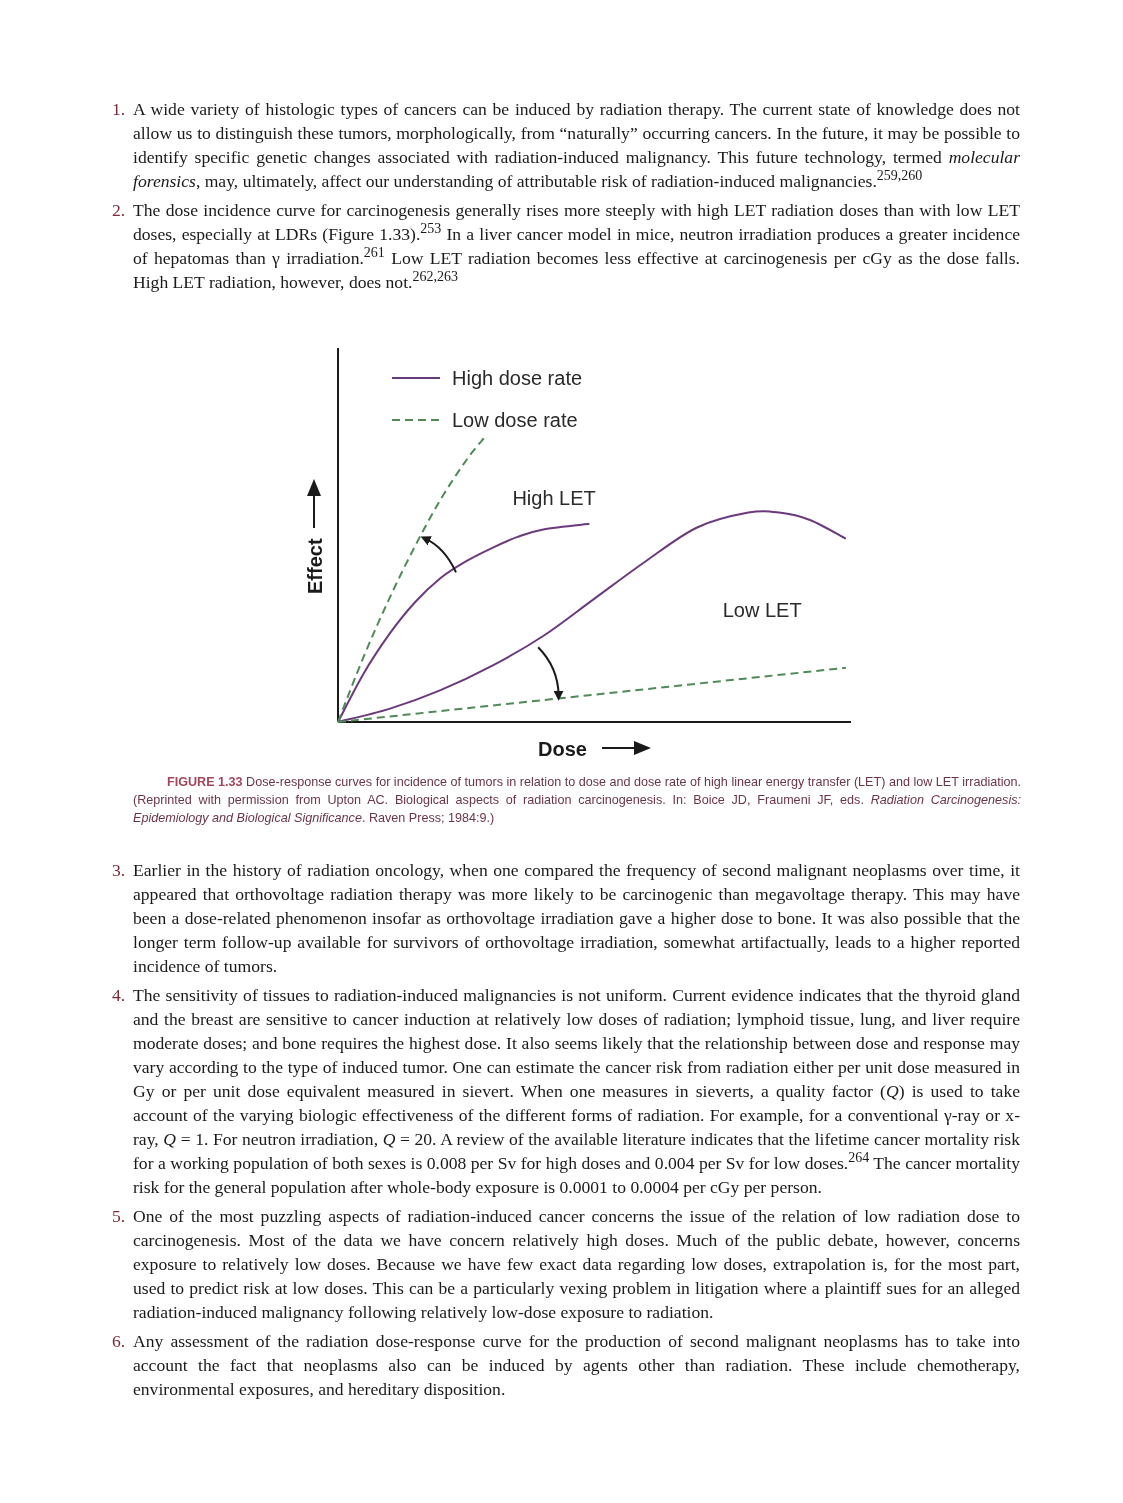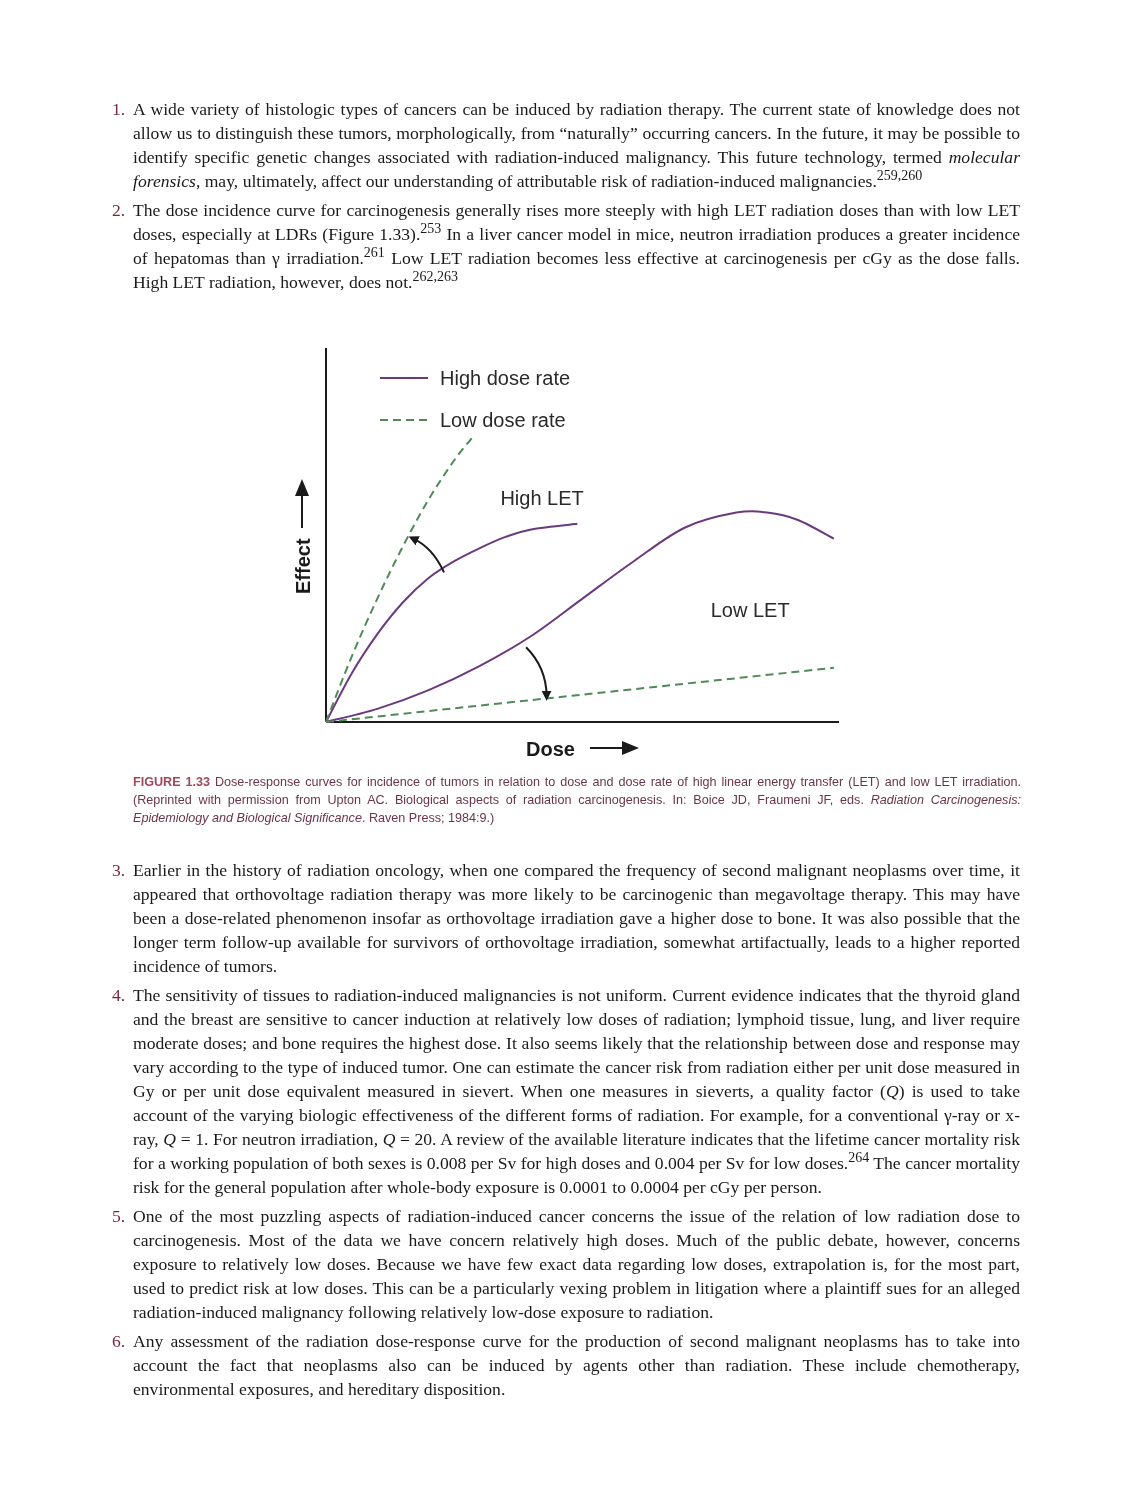--- a/index.html
+++ b/index.html
@@ -4,24 +4,24 @@
 <style>
   html, body { margin: 0; padding: 0; background: #ffffff; }
   body { width: 1123px; height: 1503px; position: relative; overflow: hidden; color: #1a1a1a; }
   .list { position: absolute; left: 112px; width: 908px; font-family: "Liberation Serif", serif; font-size: 17.6px; line-height: 24px; text-align: justify; }
   .item { position: relative; padding-left: 21px; margin: 0; }
   .item .num { position: absolute; left: 0; top: 0; color: #7a2a3a; }
   .item + .item { margin-top: 5px; }
   sup { font-size: 14px; line-height: 0; vertical-align: 7px; }
   .list-a { top: 97px; }
   .list-b { top: 858px; }
-  .figure { position: absolute; left: 278px; top: 340px; width: 580px; height: 430px; }
+  .figure { position: absolute; left: 290px; top: 340px; width: 580px; height: 430px; }
   .figure svg { width: 580px; height: 430px; display: block; }
   .caption { position: absolute; left: 133px; top: 773px; width: 888px; font-family: "Liberation Sans", sans-serif; font-size: 12.6px; line-height: 18px; color: #6b3548; text-align: justify; }
-  .caption .lbl { font-weight: bold; color: #a0465a; }
+  .caption .lbl { font-weight: bold; color: #a0465a; margin-left: 34px; }
   .caption i { font-style: italic; }
   .svgtext { font-family: "Liberation Sans", sans-serif; }
 </style>
 </head>
 <body>
 
 <div class="list list-a">
   <p class="item">
     <span class="num">1.</span>
     <span>A wide variety of histologic types of cancers can be induced by radiation therapy. The current state of knowledge does not allow us to distinguish these tumors, morphologically, from “naturally” occurring cancers. In the future, it may be possible to identify specific genetic changes associated with radiation-induced malignancy. This future technology, termed </span><i>molecular forensics</i><span>, may, ultimately, affect our understanding of attributable risk of radiation-induced malignancies.</span><sup>259,260</sup>

